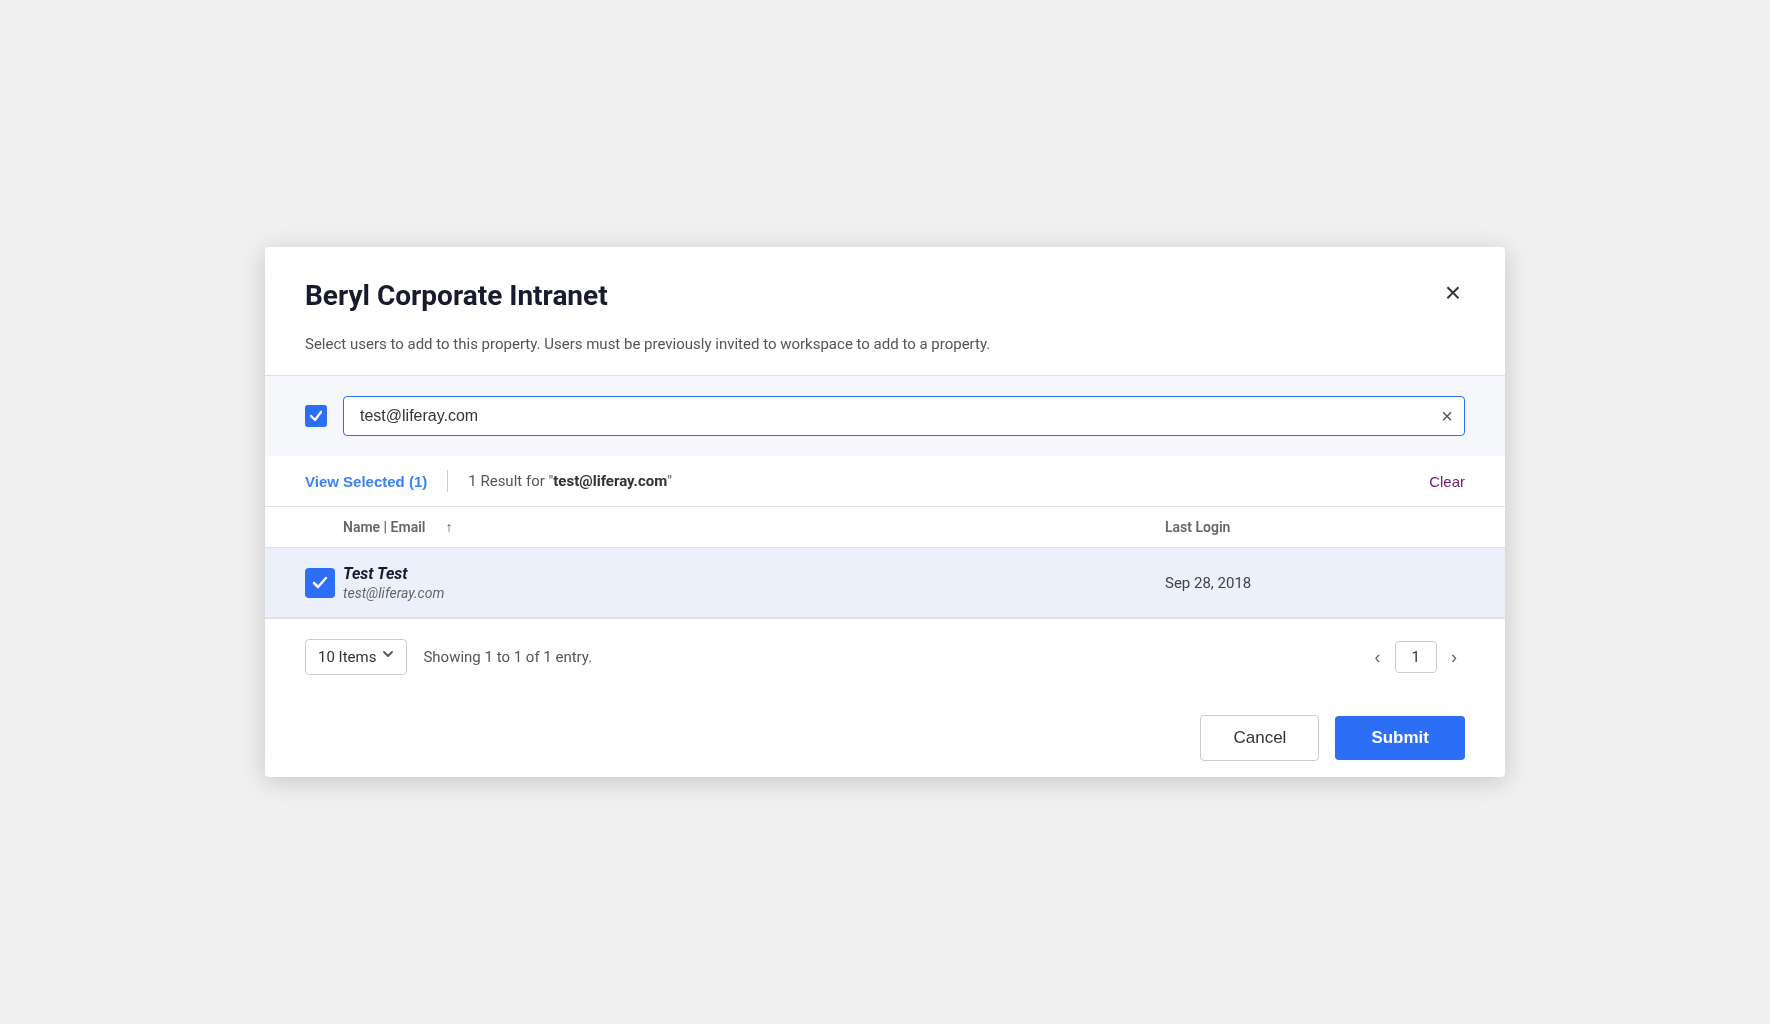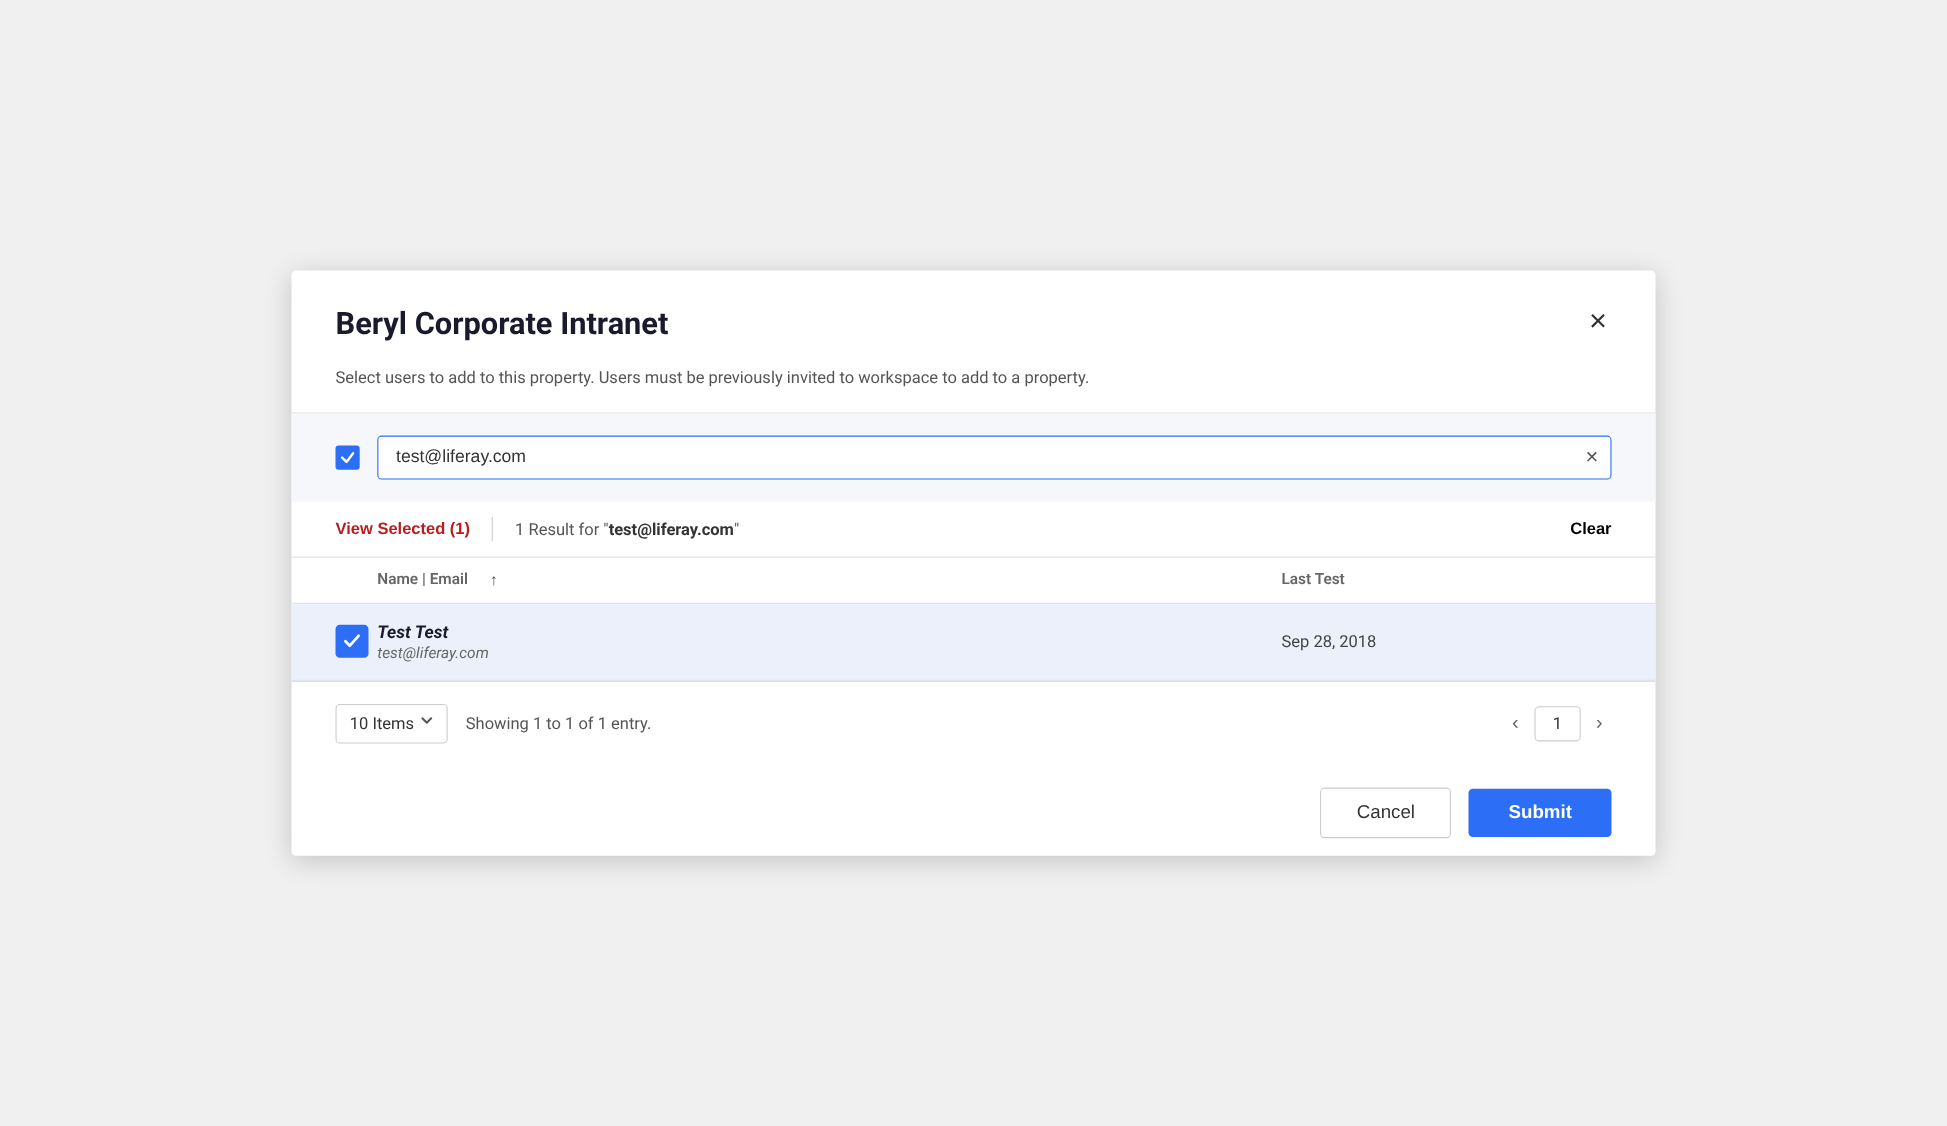--- a/index.html
+++ b/index.html
@@ -121,21 +121,21 @@
       border-bottom: 1px solid #e0e0e0;
       gap: 0;
     }
 
     .view-selected-btn {
       background: none;
       border: none;
       cursor: pointer;
       font-size: 15px;
       font-weight: 600;
-      color: #b91c1c;
+      color: #3b82f6;
       padding: 0 20px 0 0;
       white-space: nowrap;
     }
 
     .filter-divider {
       width: 1px;
       height: 22px;
       background: #ccc;
       margin-right: 20px;
     }
@@ -149,22 +149,22 @@
     .result-text strong {
       font-weight: 700;
       color: #333;
     }
 
     .clear-btn {
       background: none;
       border: none;
       cursor: pointer;
       font-size: 15px;
-      font-weight: 700;
-      color: #000000;
+      font-weight: 400;
+      color: #701a75;
     }
 
     .table-header {
       display: flex;
       align-items: center;
       padding: 12px 40px;
       border-bottom: 1px solid #e0e0e0;
     }
 
     .table-header-checkbox-space {
@@ -366,21 +366,21 @@
     </span>
     <button class="clear-btn">Clear</button>
   </div>
 
   <div class="table-header">
     <div class="table-header-checkbox-space"></div>
     <div class="col-name">
       <span>Name | Email</span>
       <span class="sort-icon">↑</span>
     </div>
-    <div class="col-login">Last Test</div>
+    <div class="col-login">Last Login</div>
   </div>
 
   <div class="table-row">
     <div class="row-checkbox-wrapper">
       <div class="checkbox-row">
         <svg viewBox="0 0 18 18" fill="none" xmlns="http://www.w3.org/2000/svg">
           <polyline points="3,9 7,13 15,4" stroke="#fff" stroke-width="2.5" stroke-linecap="round" stroke-linejoin="round"></polyline>
         </svg>
       </div>
     </div>

